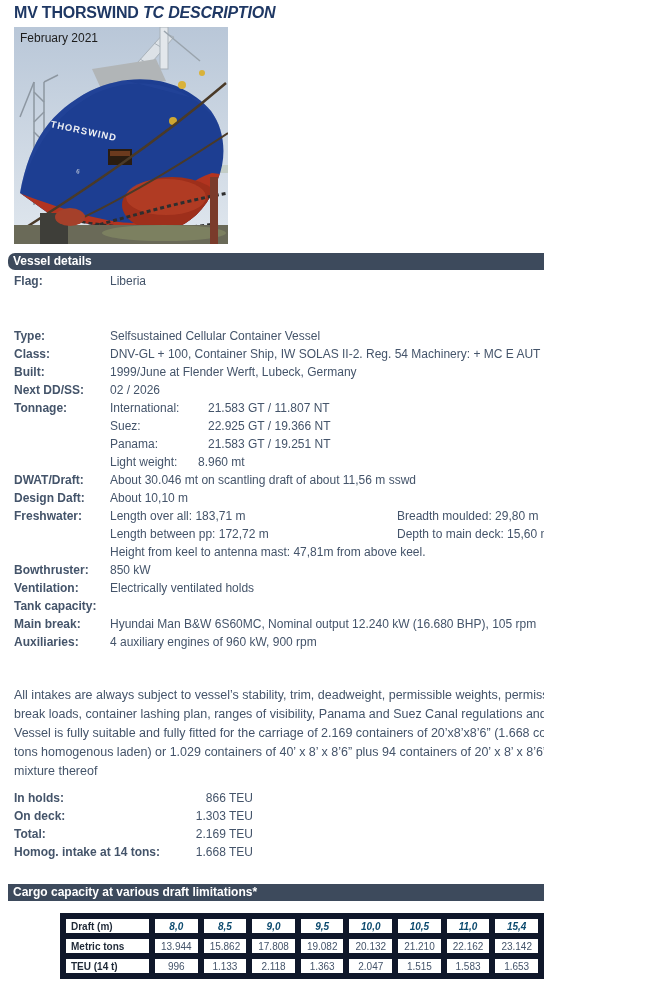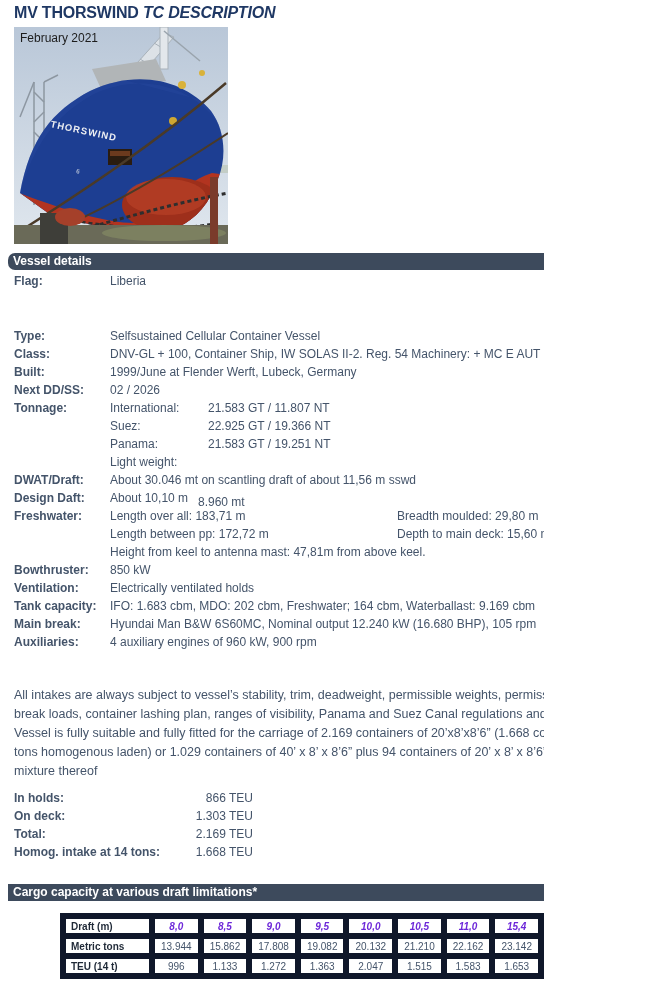--- a/index.html
+++ b/index.html
@@ -25,37 +25,37 @@
   .section-bar {
     position:absolute; left:8px; width:640px; height:17px;
     background:#3d4a5c; color:#ffffff; font-size:12px; font-weight:bold;
     line-height:17px; padding-left:5px; white-space:nowrap;
   }
   .row { position:absolute; left:0; width:652px; height:18px; font-size:12px; color:#44546a; }
   .row .lbl { position:absolute; left:14px; font-weight:bold; white-space:nowrap; }
   .row .val { position:absolute; left:110px; white-space:nowrap; }
   .row .sub { position:absolute; left:110px; white-space:nowrap; }
   .row .subval { position:absolute; left:208px; white-space:nowrap; }
-  .row .subval-lw { position:absolute; left:198px; white-space:nowrap;margin-top:40px; }
+  .row .subval-lw { position:absolute; left:198px; white-space:nowrap; }
   .row .val-right-col { position:absolute; left:397px; white-space:nowrap; }
   .row .val-teu { position:absolute; left:110px; width:143px; text-align:right; white-space:nowrap; }
   .paragraph {
     position:absolute; left:14px; top:686px; width:630px;
     font-size:12.5px; line-height:19px; color:#44546a; text-align:left;
   }
   .cargo-table {
     position:absolute; left:60px; top:913px;
     border-collapse:collapse; border:2px solid #000; table-layout:fixed;
   }
   .cargo-table td {
     border:6px solid #0f172a; height:20px; font-size:10px; text-align:center;
     overflow:hidden; white-space:nowrap;
   }
   .cargo-table td.rowhead { width:100px; text-align:left; padding-left:5px; font-weight:bold; color:#1f2937; }
-  .cargo-table td.colhead { width:54px; font-weight:bold; font-style:italic; color:#6d28d9;margin-top:38px; }
+  .cargo-table td.colhead { width:54px; font-weight:bold; font-style:italic; color:#0c4a6e;margin-top:38px; }
   .cargo-table td.cell { width:54px; color:#44546a; }
 </style>
 </head>
 <body>
 
 <div class="page">
 
   <div class="doc-title">
     <span class="t-main">MV THORSWIND</span>
     <span> </span>
@@ -211,21 +211,20 @@
   <div class="row" style="top:563px;">
     <span class="lbl">Bowthruster:</span>
     <span class="val">850 kW</span>
   </div>
   <div class="row" style="top:581px;">
     <span class="lbl">Ventilation:</span>
     <span class="val">Electrically ventilated holds</span>
   </div>
   <div class="row" style="top:599px;">
     <span class="lbl">Tank capacity:</span>
-    <span class="val">IFO: 1.683 cbm, MDO: 202 cbm, Freshwater; 164 cbm, Waterballast: 9.169 cbm</span>
   </div>
   <div class="row" style="top:617px;">
     <span class="lbl">Main break:</span>
     <span class="val">Hyundai Man B&amp;W 6S60MC, Nominal output 12.240 kW (16.680 BHP), 105 rpm</span>
   </div>
   <div class="row" style="top:635px;">
     <span class="lbl">Auxiliaries:</span>
     <span class="val">4 auxiliary engines of 960 kW, 900 rpm</span>
   </div>
 
@@ -271,21 +270,21 @@
         <td class="cell">19.082</td>
         <td class="cell">20.132</td>
         <td class="cell">21.210</td>
         <td class="cell">22.162</td>
         <td class="cell">23.142</td>
       </tr>
       <tr>
         <td class="rowhead">TEU (14 t)</td>
         <td class="cell">996</td>
         <td class="cell">1.133</td>
-        <td class="cell">1.272</td>
+        <td class="cell">2.118</td>
         <td class="cell">1.363</td>
         <td class="cell">2.047</td>
         <td class="cell">1.515</td>
         <td class="cell">1.583</td>
         <td class="cell">1.653</td>
       </tr>
     </tbody>
   </table>
 
 </div>

